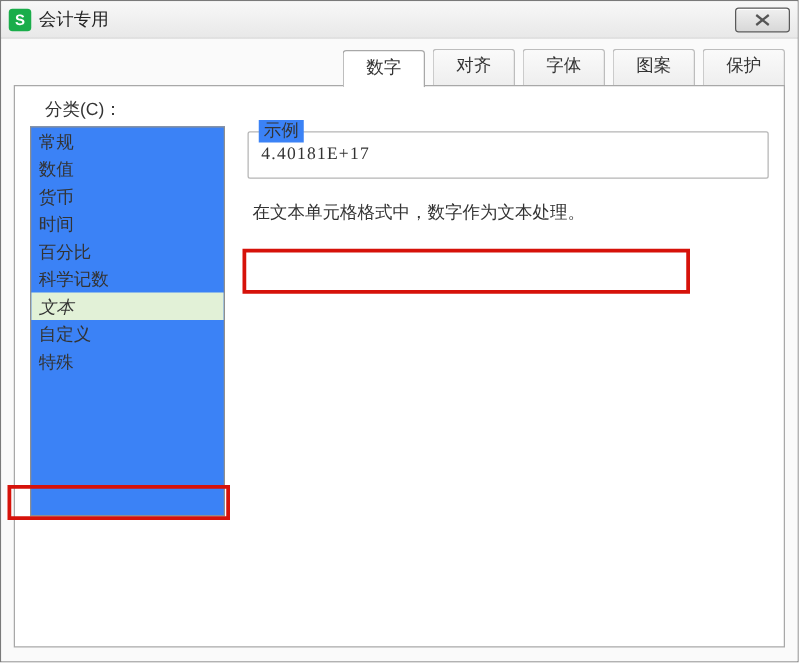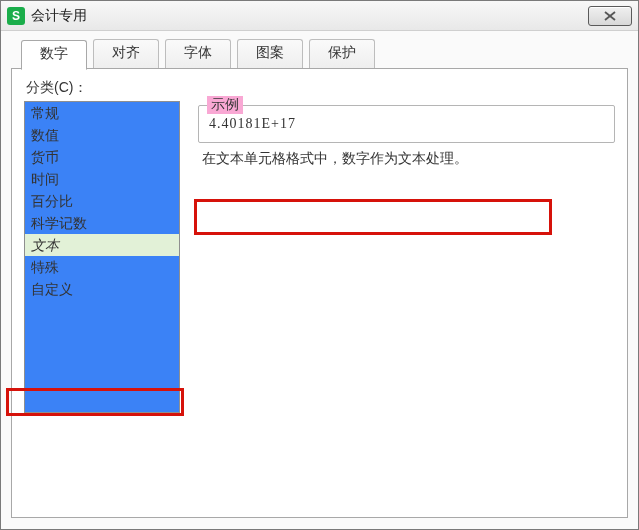--- a/index.html
+++ b/index.html
@@ -50,20 +50,21 @@
   .client {
     position: relative;
     padding: 8px 10px 10px 10px;
     background: #fafafa;
     height: calc(100% - 30px);
   }
   .tabstrip {
     display: flex;
     gap: 6px;
     margin-left: 10px;
+    justify-content: flex-end;
   }
   .tab {
     border: 1px solid #bdbdbd;
     border-bottom: none;
     background: linear-gradient(#fafafa,#eeeeee);
     padding: 4px 18px 6px 18px;
     border-radius: 3px 3px 0 0;
     color: #333;
     user-select: none;
   }
@@ -76,21 +77,21 @@
     z-index: 2;
   }
   .panel {
     border: 1px solid #a8a8a8;
     background: #ffffff;
     height: calc(100% - 30px);
     margin-top: -1px;
     padding: 10px 12px;
     position: relative;
   }
-  .category-label { margin: 0 0 4px 2px; }
+  .category-label { margin: 0 0 4px 12px; }
   .columns { display: flex; gap: 18px; }
   .catlist {
     width: 156px;
     height: 312px;
     border: 1px solid #8f8f8f;
     background: #3b82f6;
     overflow: hidden;
   }
   .catlist .item {
     padding: 1px 6px;
@@ -106,29 +107,29 @@
   .fieldset {
     border: 1px solid #b5b5b5;
     border-radius: 2px;
     margin-top: 4px;
     padding: 10px 10px 10px 10px;
     position: relative;
   }
   .fieldset .legend {
     position: absolute;
     top: -10px; left: 8px;
-    background: #f9a8d4;
+    background: #3b82f6;
     padding: 0 4px;
   }
   .sample-val {
     font-family: Liberation Serif, serif;
     letter-spacing: 1px;
   }
   .desc {
-    margin-top: 3px;
+    margin-top: 14px;
     padding: 2px 4px;
     line-height: 1.5;
   }
   
   .hl {
     position: absolute;
     border: 3px solid #d6120a;
     pointer-events: none;
     z-index: 50;
   }
@@ -166,22 +167,22 @@
       <div class="columns">
 
         <div class="catlist">
           <div class="item">常规</div>
           <div class="item">数值</div>
           <div class="item">货币</div>
           <div class="item">时间</div>
           <div class="item">百分比</div>
           <div class="item">科学记数</div>
           <div class="item selected">文本</div>
+          <div class="item">自定义</div>
           <div class="item">特殊</div>
-          <div class="item">自定义</div>
         </div>
 
         <div class="rightcol">
           <div class="fieldset">
             <span class="legend">示例</span>
             <div class="sample-val">4.40181E+17</div>
           </div>
           <div class="desc">在文本单元格格式中，数字作为文本处理。</div>
         </div>
 

